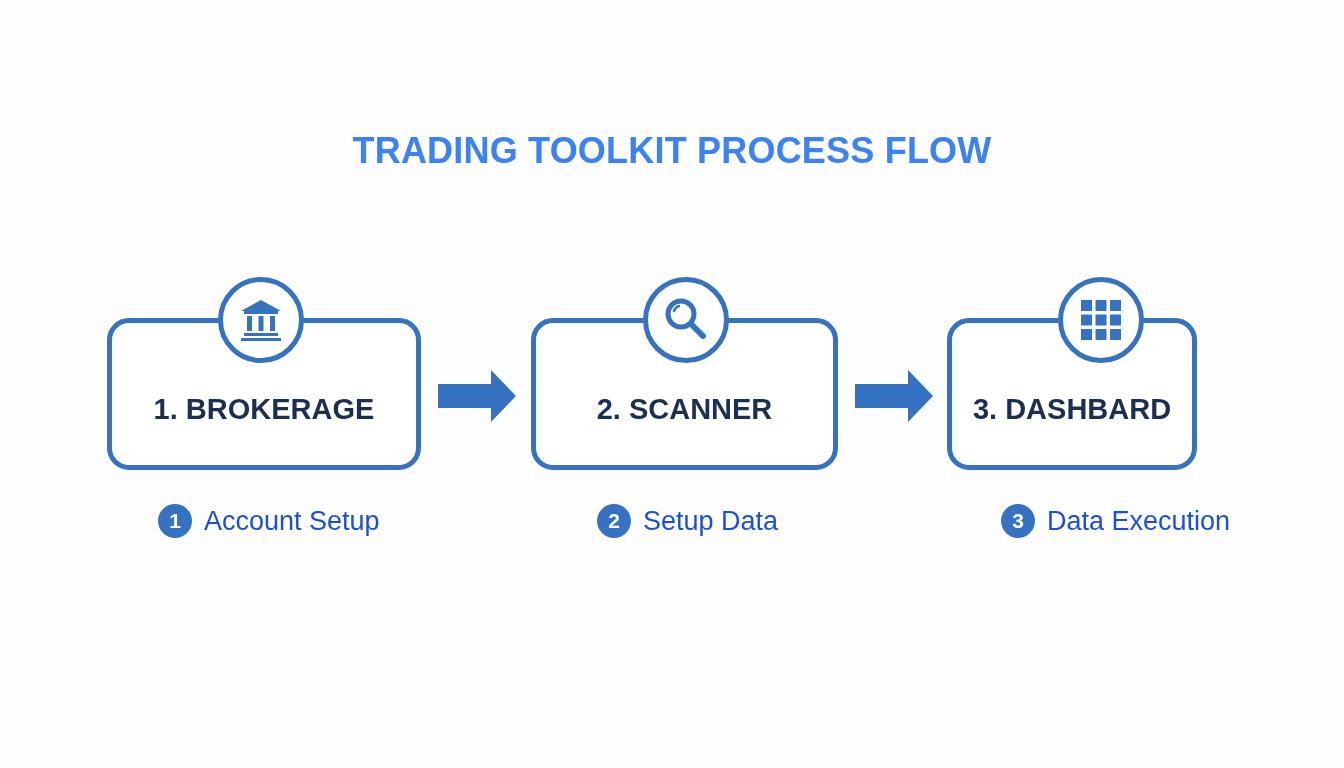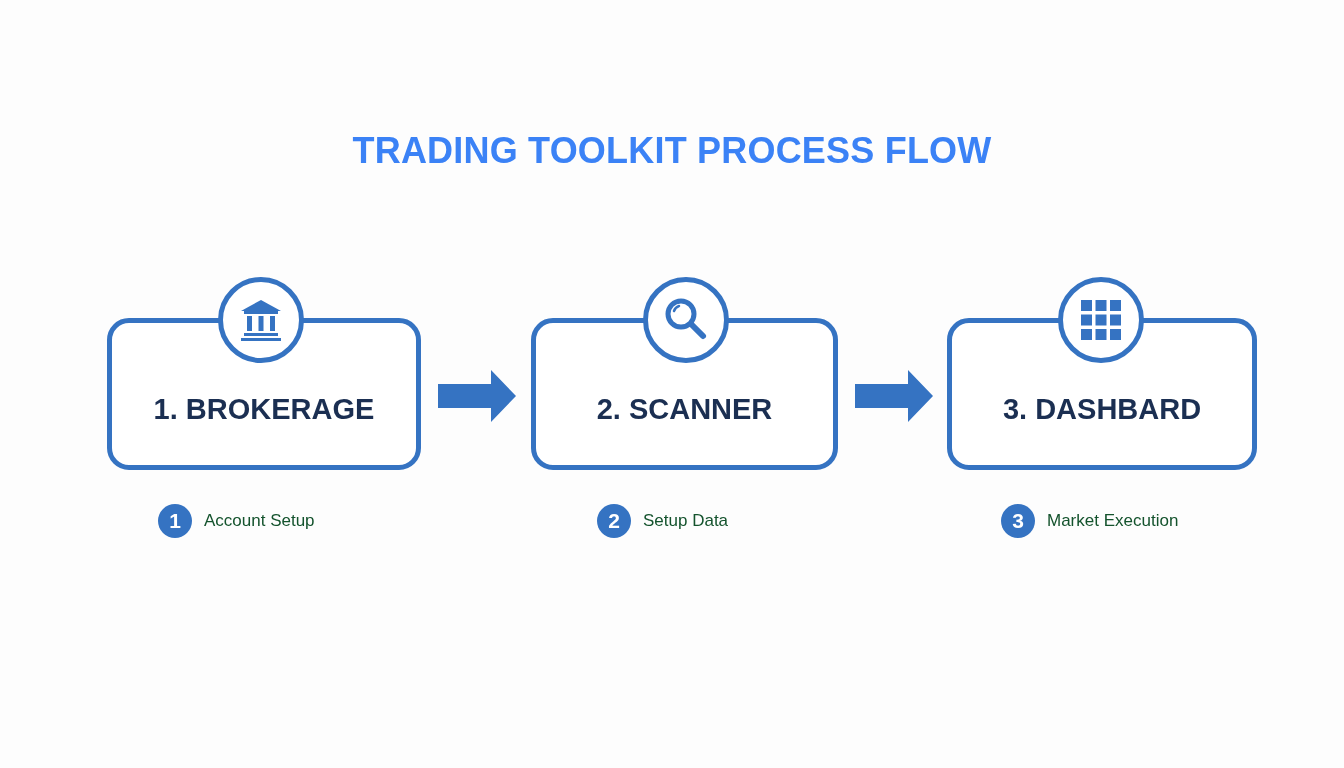--- a/index.html
+++ b/index.html
@@ -27,21 +27,21 @@
   }
   .arrow { position:absolute; top:370px; }
   .step {
     position:absolute; top:504px; height:34px; display:flex; align-items:center;
   }
   .step .num {
     width:34px; height:34px; border-radius:50%; background:#3573c2; color:#fff;
     font-weight:bold; font-size:21px; display:flex; align-items:center; justify-content:center;
   }
   .step .txt {
-    margin-left:12px; font-size:17px; color:#14532d;
+    margin-left:12px; font-size:27px; color:#1d4ed8;
   }
 </style>
 </head>
 <body>
 
 <div class="title">TRADING TOOLKIT PROCESS FLOW</div>
 
 <div class="box" style="left:107px; width:314px;">
   <div class="label">1. BROKERAGE</div>
 </div>
@@ -69,21 +69,21 @@
     <circle cx="21" cy="20" r="13" fill="none" stroke="#3573c2" stroke-width="5"></circle>
     <path d="M14 17 A8 8 0 0 1 19 12" fill="none" stroke="#3573c2" stroke-width="2.5" stroke-linecap="round"></path>
     <line x1="31" y1="30" x2="43" y2="42" stroke="#3573c2" stroke-width="6" stroke-linecap="round"></line>
   </svg>
 </div>
 
 <svg class="arrow" style="left:855px;" width="80" height="52" viewBox="0 0 80 52">
   <polygon points="0,14 53,14 53,0 78,26 53,52 53,38 0,38" fill="#3573c2"></polygon>
 </svg>
 
-<div class="box" style="left:947px; width:310px;">
+<div class="box" style="left:947px; width:250px;">
   <div class="label">3. DASHBARD</div>
 </div>
 <div class="icon-circle" style="left:1058px;">
   <svg width="44" height="44" viewBox="0 0 44 44">
     <rect x="2" y="2" width="11" height="11" fill="#3573c2"></rect>
     <rect x="16.5" y="2" width="11" height="11" fill="#3573c2"></rect>
     <rect x="31" y="2" width="11" height="11" fill="#3573c2"></rect>
     <rect x="2" y="16.5" width="11" height="11" fill="#3573c2"></rect>
     <rect x="16.5" y="16.5" width="11" height="11" fill="#3573c2"></rect>
     <rect x="31" y="16.5" width="11" height="11" fill="#3573c2"></rect>
@@ -96,14 +96,14 @@
 <div class="step" style="left:158px;">
   <div class="num">1</div>
   <div class="txt">Account Setup</div>
 </div>
 <div class="step" style="left:597px;">
   <div class="num">2</div>
   <div class="txt">Setup Data</div>
 </div>
 <div class="step" style="left:1001px;">
   <div class="num">3</div>
-  <div class="txt">Market Execution</div>
+  <div class="txt">Data Execution</div>
 </div>
 
 </body></html>

